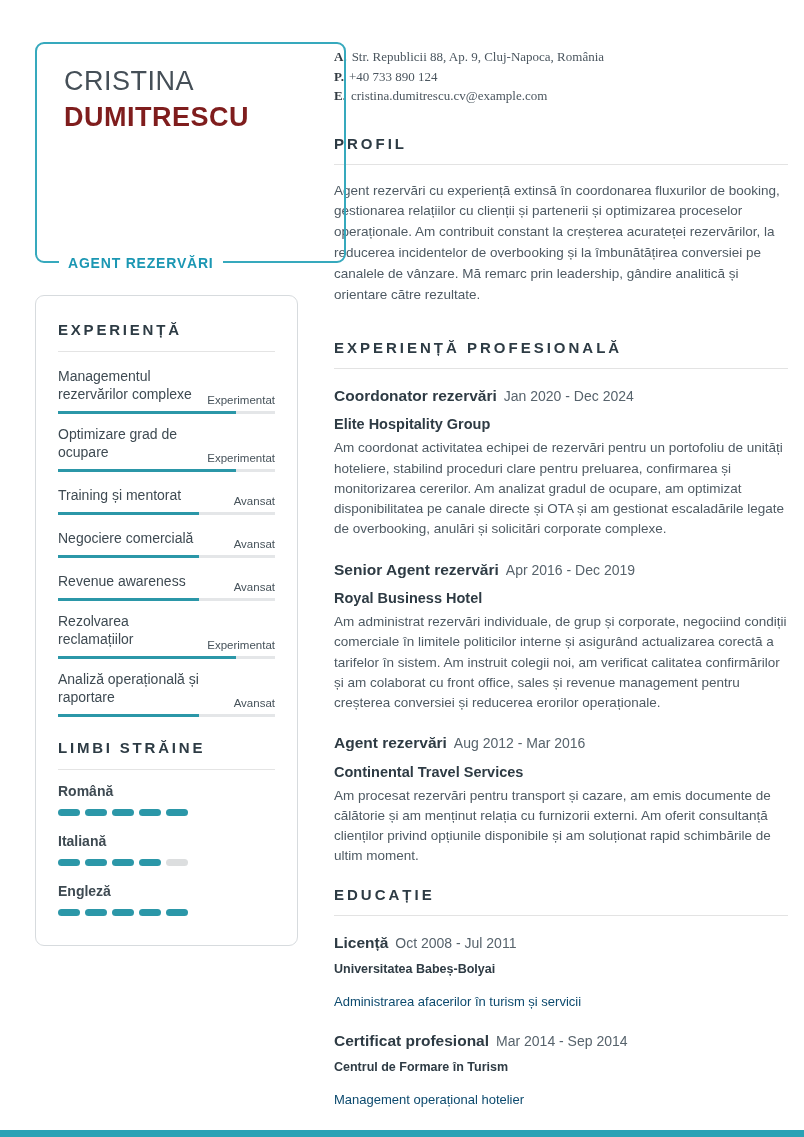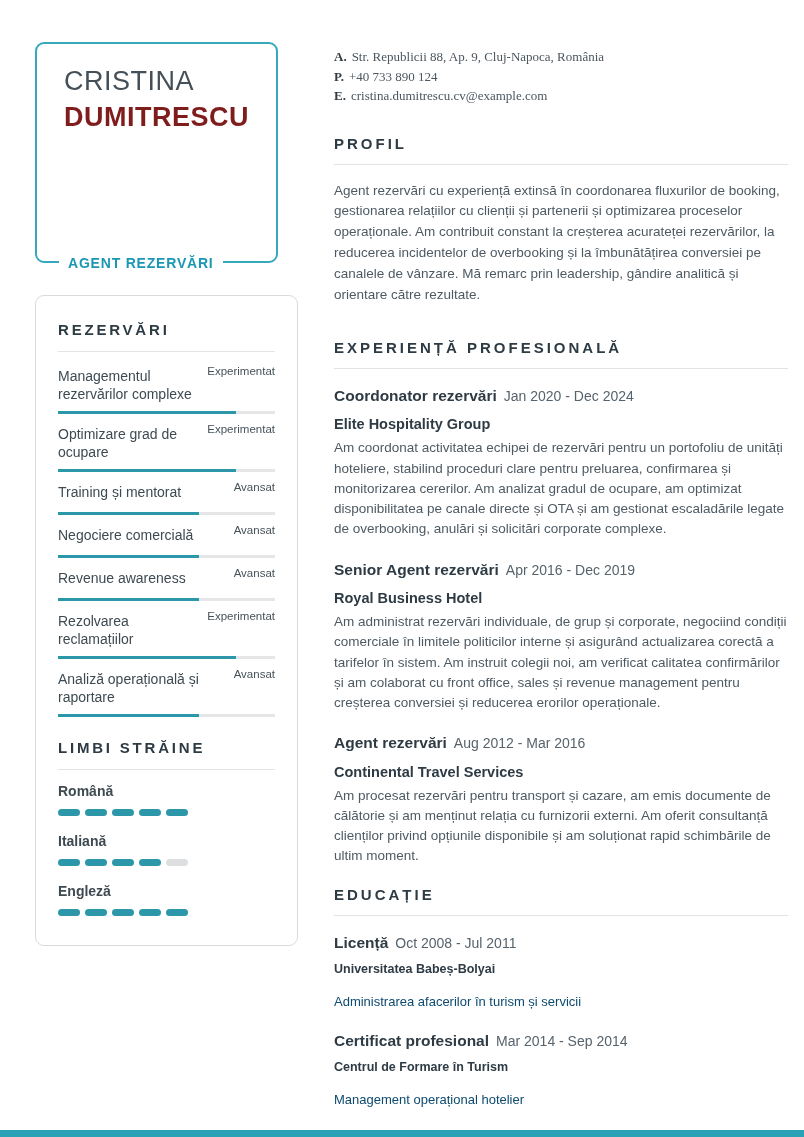--- a/index.html
+++ b/index.html
@@ -2,33 +2,33 @@
 <html><head>
 <meta charset="utf-8">
 <style>
   * { margin:0; padding:0; box-sizing:border-box; }
   html,body { width:804px; height:1137px; background:#ffffff; overflow:hidden;
     font-family:"Liberation Sans","DejaVu Sans",sans-serif; position:relative; }
   .page { display:flex; padding:42px 16px 0 35px; }
 
   
   .left-col { width:263px; flex:0 0 263px; }
-  .name-card { position:relative; width:243px; height:221px;
+  .name-card { position:relative; width:311px; height:221px;
     border:2px solid #36a9bd; border-radius:9px; padding:20px 10px 0 27px; }
   .first-name { font-size:27px; font-weight:400; letter-spacing:.5px; color:#454f57; line-height:1.32; }
   .last-name  { font-size:27px; font-weight:700; letter-spacing:.5px; color:#7f1d1d; line-height:1.32; }
   .job-badge { position:absolute; left:22px; bottom:-10px; background:#fff;
     padding:0 9px; font-size:14px; font-weight:700; letter-spacing:.8px; color:#1b97b3; white-space:nowrap; }
 
   .side-card { margin-top:32px; border:1.5px solid #d7dbde; border-radius:9px; padding:25px 22px 12px; }
   .side-heading { font-size:15px; font-weight:700; letter-spacing:2.8px; color:#2d3b44; }
   .side-divider { border-bottom:1px solid #e4e4e4; margin:13px 0 13px; }
 
   .skill { margin-bottom:9px; }
-  .skill-top { display:flex; justify-content:space-between; align-items:flex-start; min-height:26px; }
+  .skill-top { display:flex; justify-content:space-between; align-items:flex-end; min-height:26px; }
   .skill-name { font-size:14px; color:#3e4a52; line-height:1.32; max-width:152px; padding:2px 0; }
   .skill-level { font-size:11.5px; color:#46525a; white-space:nowrap; }
   .skill-bar { height:3px; background:#e4e6e8; margin-top:5px; }
   .skill-fill { height:100%; background:#2b97a8; }
 
   .lang-heading-wrap { margin-top:22px; }
   .language { margin-bottom:17px; }
   .language-name { font-size:14px; font-weight:700; color:#3e4a52; }
   .pill-row { display:flex; gap:5px; margin-top:10px; }
   .pill { width:22px; height:7px; border-radius:3.5px; background:#dcdedf; }
@@ -63,21 +63,21 @@
 <div class="page">
 
   <aside class="left-col">
     <div class="name-card">
       <div class="first-name">CRISTINA</div>
       <div class="last-name">DUMITRESCU</div>
       <div class="job-badge">AGENT REZERVĂRI</div>
     </div>
 
     <div class="side-card">
-      <h2 class="side-heading">REZERVĂRI</h2>
+      <h2 class="side-heading">EXPERIENȚĂ</h2>
       <div class="side-divider"></div>
 
       <div class="skill">
         <div class="skill-top">
           <span class="skill-name">Managementul rezervărilor complexe</span>
           <span class="skill-level">Experimentat</span>
         </div>
         <div class="skill-bar">
             <div class="skill-fill" style="width: 82%;"></div>
           </div>

